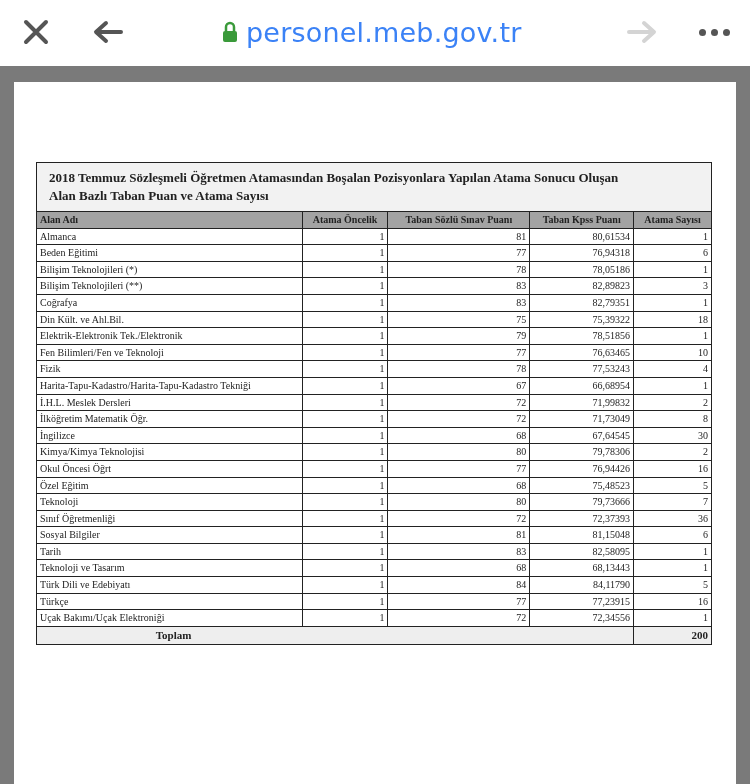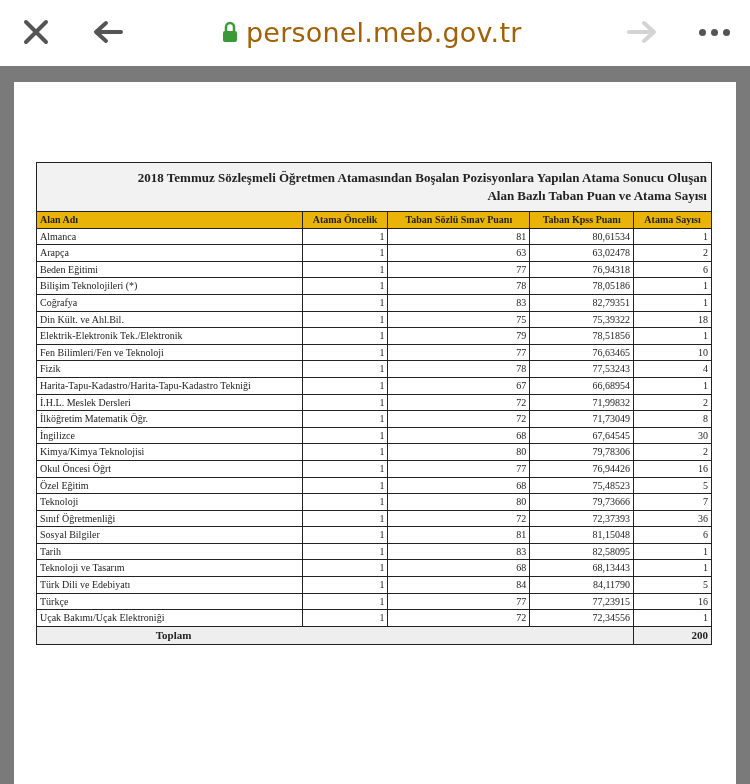--- a/index.html
+++ b/index.html
@@ -4,27 +4,27 @@
 <style>
   html,body{margin:0;padding:0;}
   body{width:750px;height:784px;overflow:hidden;background:#fff;font-family:"Liberation Sans",sans-serif;}
   .topbar{position:absolute;left:0;top:0;width:750px;height:66px;background:#fff;display:flex;align-items:center;}
   .close-btn{position:absolute;left:18px;top:14px;width:36px;height:36px;display:flex;align-items:center;justify-content:center;}
   .back-btn{position:absolute;left:88px;top:14px;width:40px;height:36px;display:flex;align-items:center;justify-content:center;}
   .fwd-btn{position:absolute;left:622px;top:14px;width:40px;height:36px;display:flex;align-items:center;justify-content:center;}
   .more-btn{position:absolute;left:690px;top:14px;width:48px;height:36px;display:flex;align-items:center;justify-content:center;gap:5px;}
   .more-btn span{width:7px;height:7px;border-radius:50%;background:#555;display:block;}
   .url{position:absolute;left:222px;top:12px;height:40px;display:flex;align-items:center;gap:8px;}
-  .url-text{font-family:"DejaVu Sans",sans-serif;font-size:27px;color:#a16207;letter-spacing:0.2px;}
+  .url-text{font-family:"DejaVu Sans",sans-serif;font-size:27px;color:#3b82f6;letter-spacing:0.2px;}
   .viewer{position:absolute;left:0;top:66px;width:750px;height:718px;background:#7a7a7a;}
   .page{position:absolute;left:14px;top:16px;width:722px;height:702px;background:#fff;}
   table.doc{position:absolute;left:22px;top:80px;width:676px;border-collapse:collapse;font-family:"Liberation Serif",serif;font-size:10px;color:#222;}
   table.doc td, table.doc th{border:1.5px solid #222;padding:0 3px;height:15.6px;line-height:15.6px;white-space:nowrap;}
-  table.doc .title-cell{background:#f2f2f2;text-align:right;font-weight:bold;font-size:13px;line-height:18px;padding:6px 4px;height:auto;}
-  table.doc th{font-weight:bold;background:#eab308;font-size:10px;}
+  table.doc .title-cell{background:#f2f2f2;text-align:left;font-weight:bold;font-size:13px;line-height:18px;padding:6px 12px;height:auto;}
+  table.doc th{font-weight:bold;background:#a3a3a3;font-size:10px;}
   table.doc th.l{text-align:left;}
   table.doc td.r{text-align:right;}
   table.doc tr.total td{background:#eeeeee;font-weight:bold;font-size:11px;height:17px;}
 </style>
 </head>
 <body>
 
 <div class="topbar">
   <div class="close-btn">
     <svg width="28" height="28" viewBox="0 0 28 28">
@@ -82,39 +82,39 @@
       </tbody>
         <tbody id="rows">
           <tr>
             <td>Almanca</td>
             <td class="r">1</td>
             <td class="r">81</td>
             <td class="r">80,61534</td>
             <td class="r">1</td>
           </tr>
           <tr>
-            <td>Arapça</td>
-            <td class="r">1</td>
-            <td class="r">63</td>
-            <td class="r">63,02478</td>
-            <td class="r">2</td>
-          </tr>
-          <tr>
             <td>Beden Eğitimi</td>
             <td class="r">1</td>
             <td class="r">77</td>
             <td class="r">76,94318</td>
             <td class="r">6</td>
           </tr>
           <tr>
             <td>Bilişim Teknolojileri (*)</td>
             <td class="r">1</td>
             <td class="r">78</td>
             <td class="r">78,05186</td>
             <td class="r">1</td>
+          </tr>
+          <tr>
+            <td>Bilişim Teknolojileri (**)</td>
+            <td class="r">1</td>
+            <td class="r">83</td>
+            <td class="r">82,89823</td>
+            <td class="r">3</td>
           </tr>
           <tr>
             <td>Coğrafya</td>
             <td class="r">1</td>
             <td class="r">83</td>
             <td class="r">82,79351</td>
             <td class="r">1</td>
           </tr>
           <tr>
             <td>Din Kült. ve Ahl.Bil.</td>

